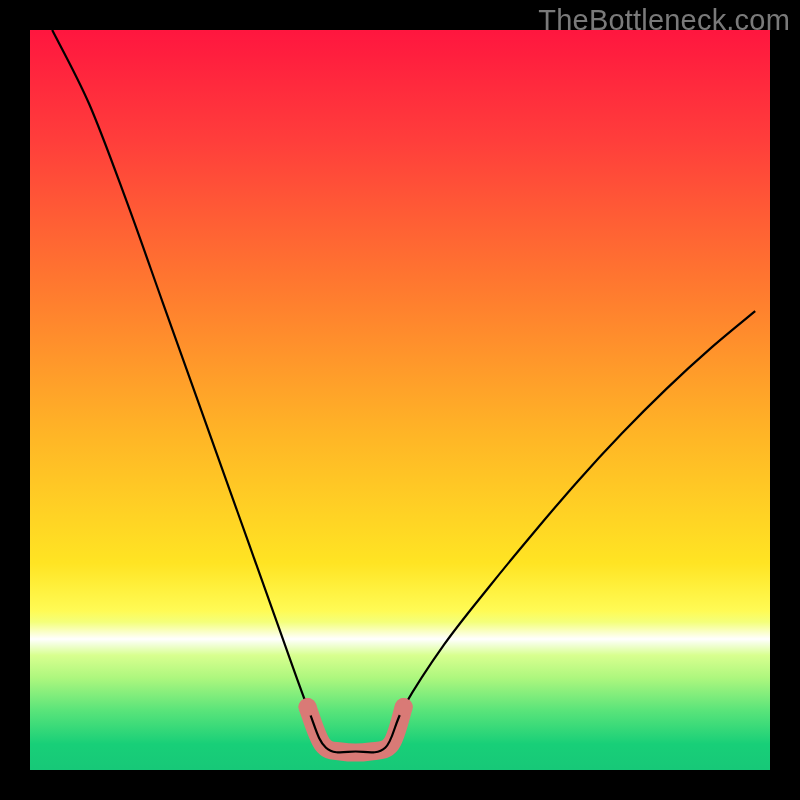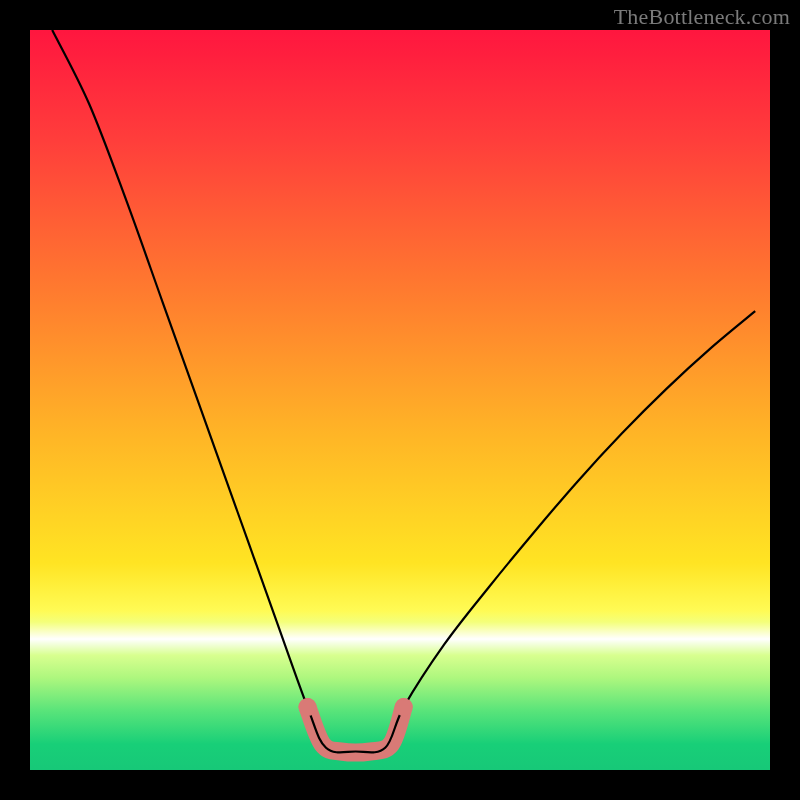--- a/index.html
+++ b/index.html
@@ -25,24 +25,23 @@
     left: 30px;
     width: 740px;
     height: 740px;
     overflow: hidden;
   }
   .watermark {
     position: absolute;
     top: 4px;
     right: 10px;
     color: #7a7a7a;
-    font-size: 22px;
+    font-size: 29px;
     font-weight: 500;
     letter-spacing: 0.2px;
-    font-family: Liberation Serif, serif;
   }
   svg { display: block; }
 </style>
 </head>
 <body>
 
 <div class="frame">
   <div class="watermark">TheBottleneck.com</div>
 
   <div class="plot">

